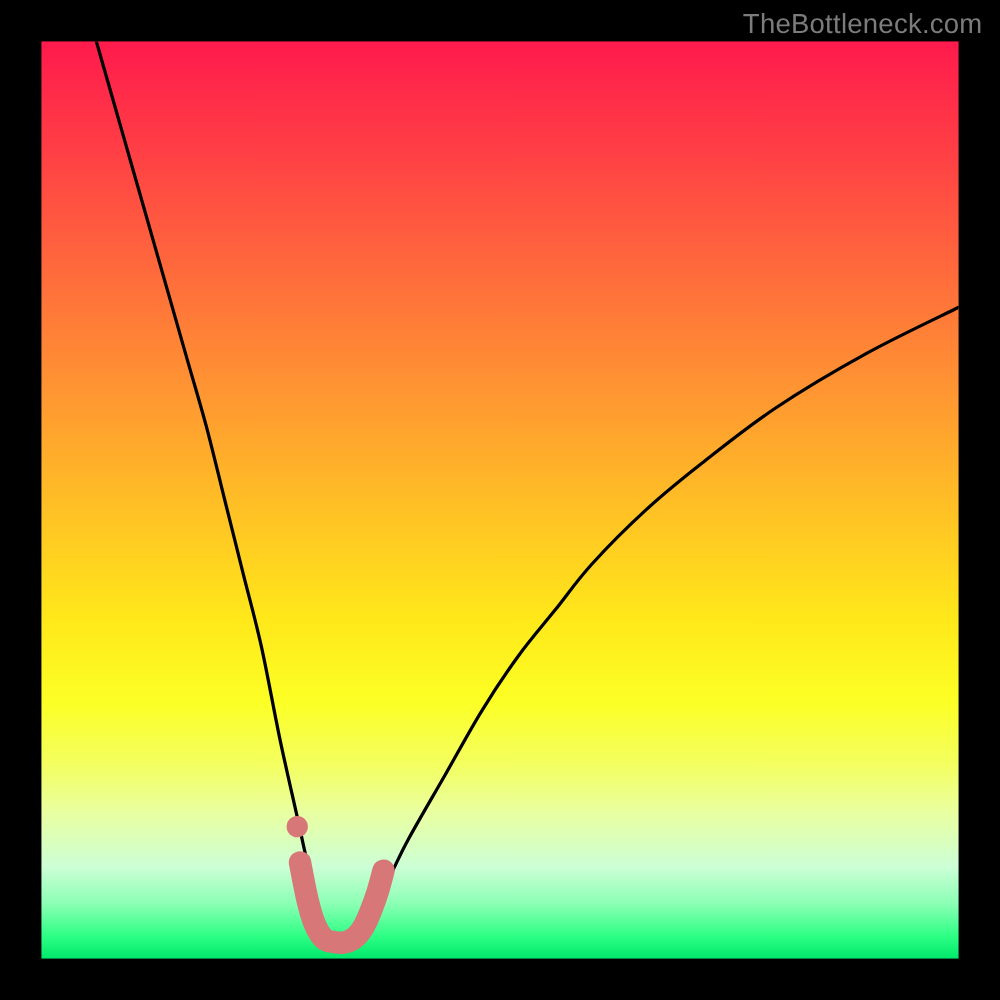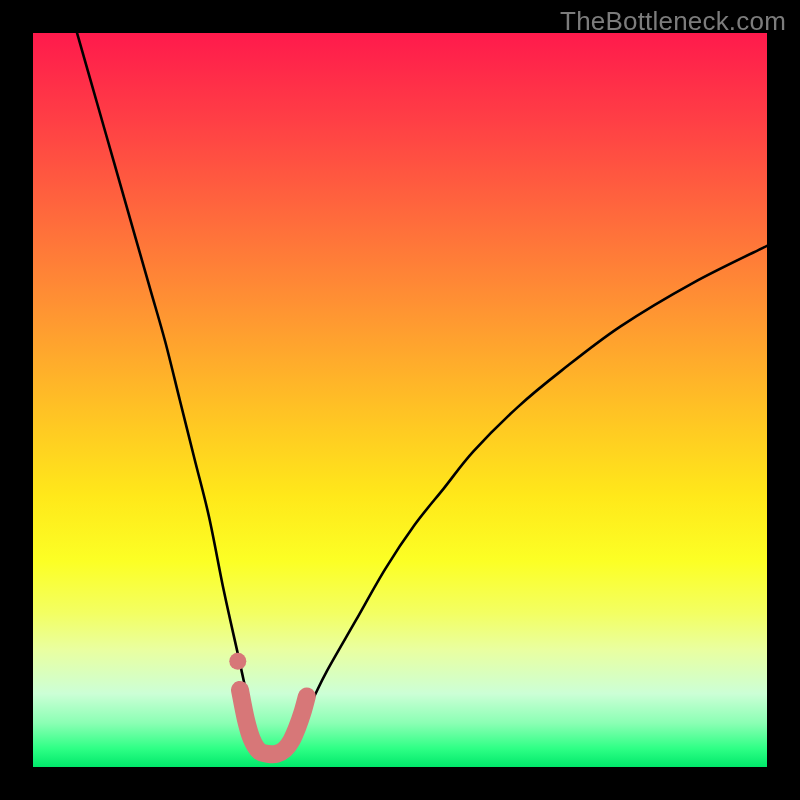--- a/index.html
+++ b/index.html
@@ -47,21 +47,21 @@
   }
   .curve-svg {
     position: absolute;
     inset: 0;
   }
   .watermark {
     position: absolute;
     top: 6px;
     right: 14px;
     color: #7c7c7c;
-    font-size: 26px;
+    font-size: 22px;
     font-weight: 500;
     letter-spacing: 0.2px;
     user-select: none;
   }
 </style>
 </head>
 <body>
 
 <div class="frame">
   <div class="plot-area">

